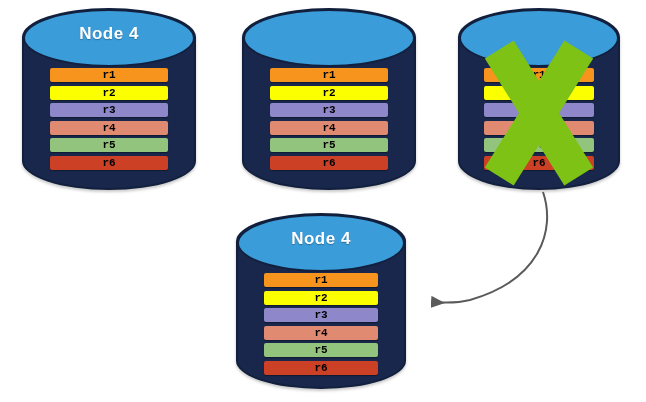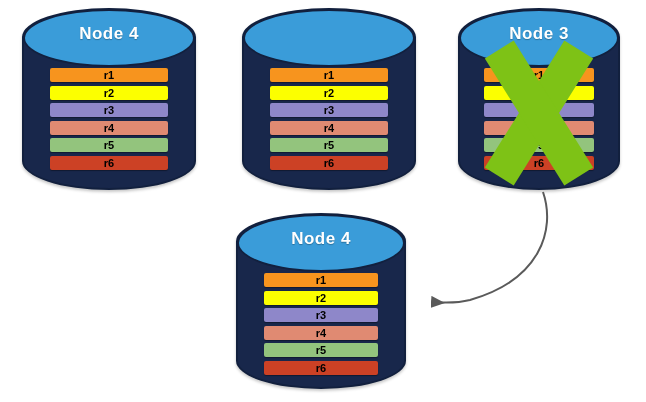--- a/index.html
+++ b/index.html
@@ -74,20 +74,21 @@
   .row {
     height: 14px;
     margin-bottom: 3.5px;
     border-radius: 2px;
     color: #000000;
     font-size: 11px;
     font-weight: bold;
     line-height: 14px;
     text-align: center;
     box-shadow: 0 1px 1px rgba(0,0,0,0.35);
+    font-family: Liberation Mono, monospace;
   }
   .row:last-child { margin-bottom: 12px; }
 
   
   .x-mark {
     position: absolute;
     pointer-events: none;
   }
   .x-bar {
     position: absolute;
@@ -140,21 +141,20 @@
       <div class="row" style="background:#8e87c9;">r3</div>
       <div class="row" style="background:#e08a72;">r4</div>
       <div class="row" style="background:#93c47d;">r5</div>
       <div class="row" style="background:#cc4125;">r6</div>
     </div>
   </div>
 
   <div class="node" style="left:458px; top:8px; width:162px; height:182px;">
     <div class="node-body"></div>
     <div class="node-top"></div>
-    <div class="node-label">Node  3</div>
     <div class="rows" style="left:26px; right:26px; top:60px;">
       <div class="row" style="background:#f7941e;">r1</div>
       <div class="row" style="background:#fcff00;">r2</div>
       <div class="row" style="background:#8e87c9;">r3</div>
       <div class="row" style="background:#e08a72;">r4</div>
       <div class="row" style="background:#93c47d;">r5</div>
       <div class="row" style="background:#cc4125;">r6</div>
     </div>
     <div class="x-mark" style="left:18px; top:30px; width:126px; height:150px;">
       <div class="x-bar a"></div>

